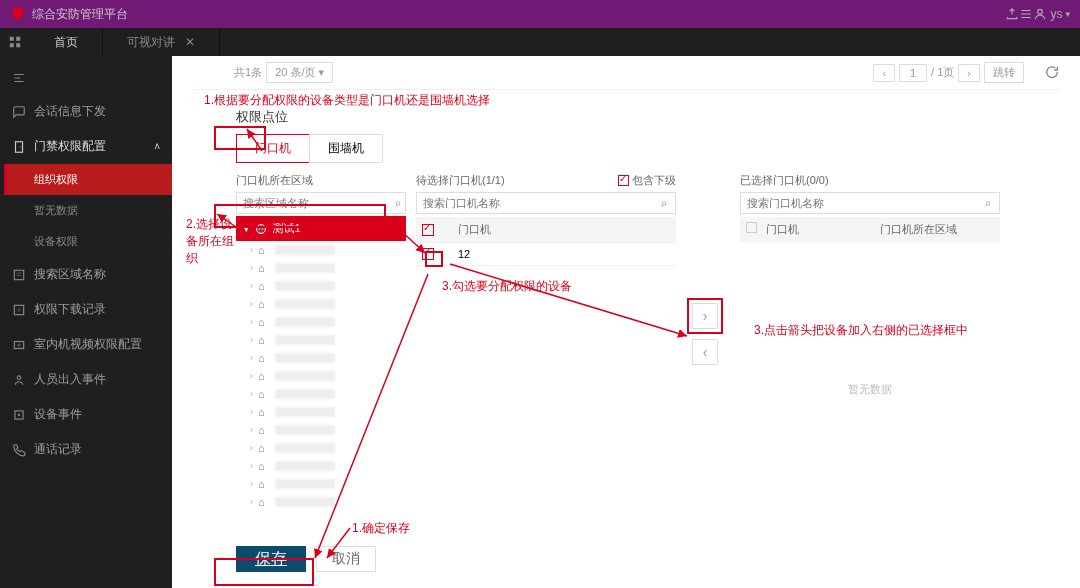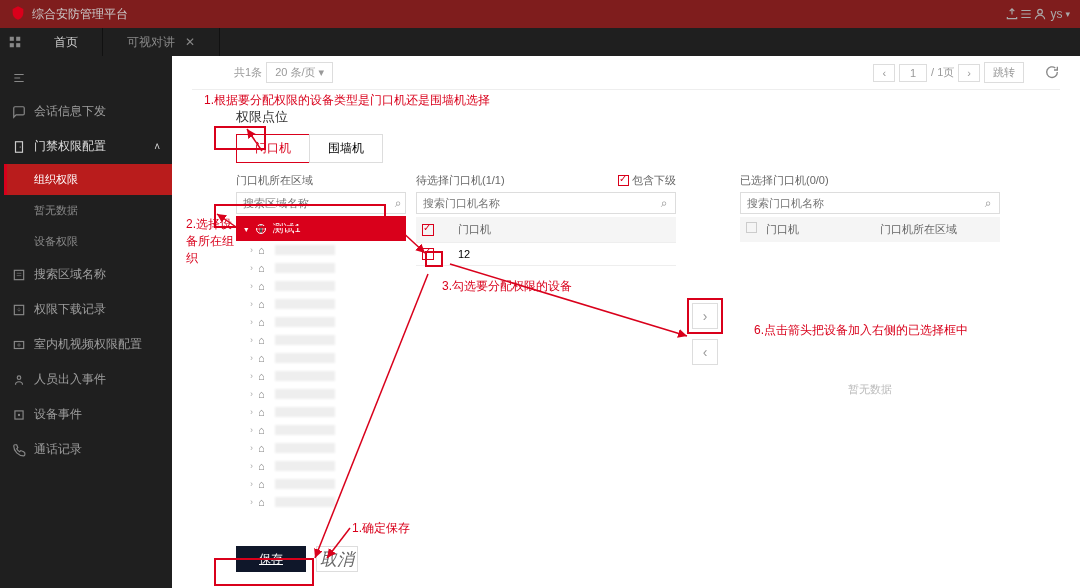--- a/index.html
+++ b/index.html
@@ -1,18 +1,18 @@
 <!DOCTYPE html>
 <html><head>
   <meta charset="utf-8">
   <style>
     * { box-sizing: border-box; margin: 0; padding: 0; }
     body { font-family: "Microsoft YaHei", Arial, sans-serif; font-size: 12px; width: 1080px; height: 588px; overflow: hidden; background: #fff; }
     
-    .topbar { background: #7f1d1d; color: #ccc; height: 28px; display: flex; align-items: center; padding: 0 10px; justify-content: space-between; }
+    .topbar { background: #701a75; color: #ccc; height: 28px; display: flex; align-items: center; padding: 0 10px; justify-content: space-between; }
     .topbar-left { display: flex; align-items: center; gap: 6px; }
     .topbar-logo { width: 16px; height: 16px; }
     .topbar-right { display: flex; align-items: center; color: #aaa; text-align: right; }
     .topbar-right svg { width: 14px; height: 14px; }
     .topbar-icon { display: flex; align-items: center; gap: 3px; }
 
     .tabsbar { background: #1f1f1f; height: 28px; display: flex; align-items: stretch; }
     .tabsbar-icon { width: 30px; display: flex; align-items: center; justify-content: center; color: #888; }
     .tab { padding: 0 24px; display: flex; align-items: center; color: #ccc; font-size: 12px; border-right: 1px solid #111; gap: 10px; }
     .tab.inactive { color: #888; }
@@ -72,22 +72,22 @@
     .transfer-btn { width: 26px; height: 26px; border: 1px solid #ddd; display: flex; align-items: center; justify-content: center; color: #999; font-size: 14px; }
     .transfer-btn.hl { outline: 2px solid #d9001b; outline-offset: 3px; }
 
     .col3 { width: 260px; margin-left: 6px; }
     .list-header3 { display: flex; background: #f5f5f5; font-size: 11px; color: #666; padding: 5px 6px; margin-top: 3px; }
     .list-header3 .h1 { flex: 0 0 20px; }
     .list-header3 .h2 { flex: 1; }
     .empty { text-align: center; color: #bbb; padding: 140px 0; font-size: 11px; }
 
     .footer-btns { position: absolute; left: 64px; bottom: 16px; display: flex; gap: 10px; }
-    .btn-save { background: #0f172a; color: #fff; width: 70px; height: 26px; display: flex; align-items: center; justify-content: center; font-size: 12px; text-decoration: underline; }
-    .btn-cancel { border: 1px solid #ddd; color: #666; width: 42px; height: 26px; display: flex; align-items: center; justify-content: center; font-size: 17px; font-style: italic; }
+    .btn-save { background: #0c4a6e; color: #fff; width: 70px; height: 26px; display: flex; align-items: center; justify-content: center; font-size: 16px; text-decoration: underline; }
+    .btn-cancel { border: 1px solid #ddd; color: #666; width: 60px; height: 26px; display: flex; align-items: center; justify-content: center; font-size: 14px; }
 
     .anno { position: absolute; color: #d9001b; font-size: 12px; pointer-events: none; }
     .anno-box { position: absolute; border: 2px solid #d9001b; pointer-events: none; }
     svg.arrow { position: absolute; pointer-events: none; }
   </style>
 </head>
 <body>
 
 <div class="topbar">
   <div class="topbar-left">
@@ -381,21 +381,21 @@
     </div>
 
     <div class="footer-btns">
       <div class="btn-save">保存</div>
       <div class="btn-cancel">取消</div>
     </div>
 
     <div class="anno" style="top:36px;left:32px">1.根据要分配权限的设备类型是门口机还是围墙机选择</div>
     <div class="anno" style="top:160px;left:14px;width:56px">2.选择设备所在组织</div>
     <div class="anno" style="top:222px;left:270px">3.勾选要分配权限的设备</div>
-    <div class="anno" style="top:266px;left:582px">6.点击箭头把设备加入右侧的已选择框中</div>
+    <div class="anno" style="top:266px;left:582px">3.点击箭头把设备加入右侧的已选择框中</div>
     <div class="anno" style="top:464px;left:180px">1.确定保存</div>
 
     <div class="anno-box" style="top:70px;left:42px;width:52px;height:24px"></div>
     <div class="anno-box" style="top:148px;left:42px;width:172px;height:24px"></div>
     <div class="anno-box" style="top:195px;left:253px;width:18px;height:16px"></div>
     <div class="anno-box" style="top:502px;left:42px;width:100px;height:28px"></div>
 
     <svg class="arrow" style="top:50px;left:0" width="930" height="520">
       <defs>
           <marker id="ah" markerWidth="8" markerHeight="8" refX="6" refY="3" orient="auto">

